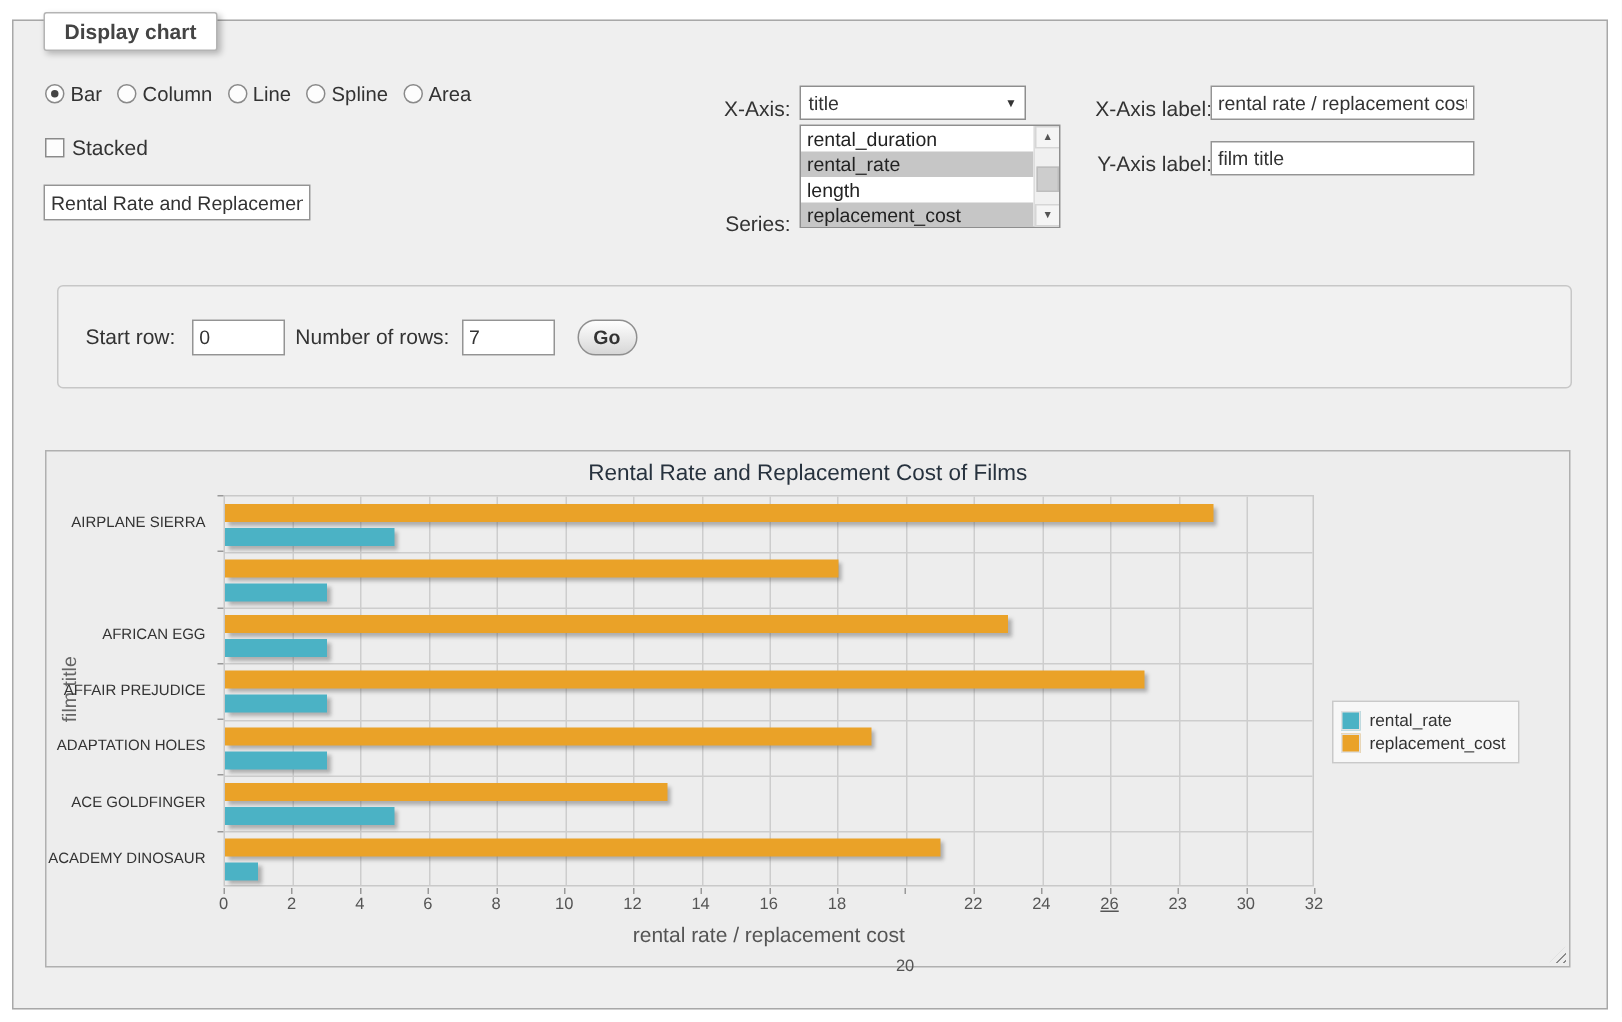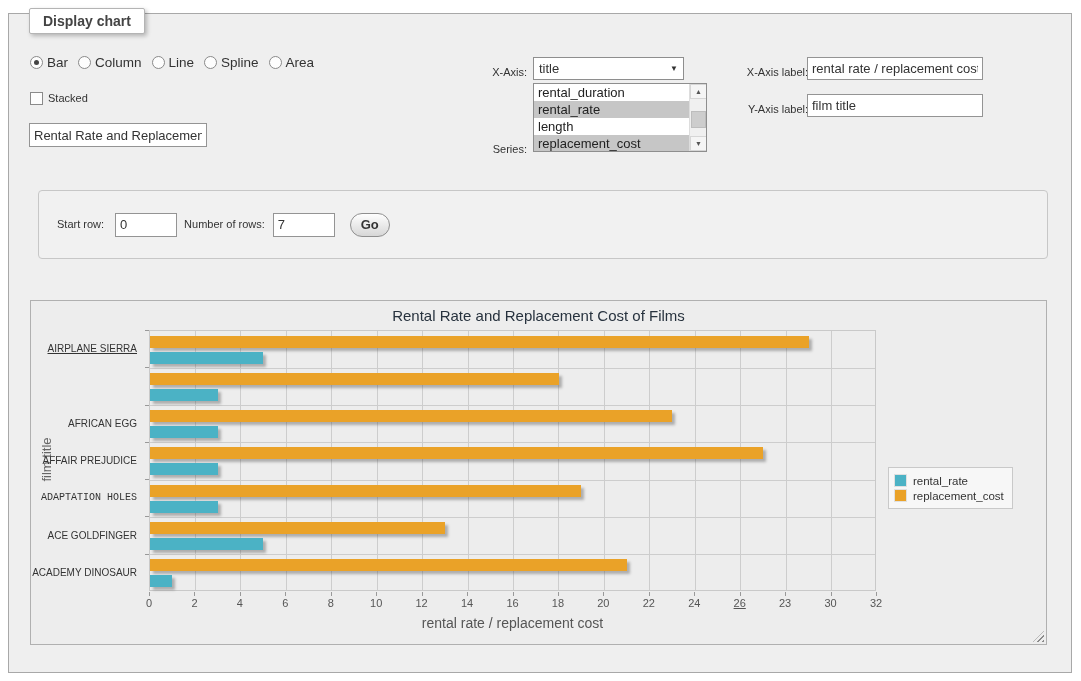--- a/index.html
+++ b/index.html
@@ -9,21 +9,21 @@
 
   
   #panel { position:absolute; left:8px; top:13px; width:1064px; height:660px;
     background:#efefef; border:1px solid #a8a8a8; }
   #panel-legend { position:absolute; left:20px; top:-6px; background:#fff;
     border:1px solid #b4b4b4; border-radius:2px; padding:4px 13px;
     font-size:14px; font-weight:bold; color:#444;
     box-shadow:2px 2px 4px rgba(0,0,0,0.25); }
 
   
-  .form-label { font-size:11px; color:#333; line-height:23px; }
+  .form-label { font-size:14px; color:#333; line-height:23px; }
   .right-lab { text-align:right; }
 
   #chart-type-radios { left:21px; top:41px; display:flex; align-items:center; }
   .radio-item { display:flex; align-items:center; margin-right:10px; cursor:default; }
   .radio-circle { width:13px; height:13px; border:1px solid #8a8a8a; border-radius:50%;
     background:#fdfdfd; margin-right:4px; position:relative; }
   .radio-circle.checked::after { content:""; position:absolute; left:3px; top:3px;
     width:5px; height:5px; border-radius:50%; background:#444; }
   .radio-text { font-size:13.5px; color:#333; }
 
@@ -242,40 +242,40 @@
       <div class="x-tick-label" style="left: 328.188px;">10</div>
       <div class="x-tick-mark" style="left: 390.625px;"></div>
       <div class="x-tick-label" style="left: 373.625px;">12</div>
       <div class="x-tick-mark" style="left: 436.062px;"></div>
       <div class="x-tick-label" style="left: 419.062px;">14</div>
       <div class="x-tick-mark" style="left: 481.5px;"></div>
       <div class="x-tick-label" style="left: 464.5px;">16</div>
       <div class="x-tick-mark" style="left: 526.938px;"></div>
       <div class="x-tick-label" style="left: 509.938px;">18</div>
       <div class="x-tick-mark" style="left: 572.375px;"></div>
-      <div class="x-tick-label" style="left: 555.375px;">20</div>
+      <div class="x-tick-label" style="left: 555.375px; margin-top: 41px;">20</div>
       <div class="x-tick-mark" style="left: 617.812px;"></div>
       <div class="x-tick-label" style="left: 600.812px;">22</div>
       <div class="x-tick-mark" style="left: 663.25px;"></div>
       <div class="x-tick-label" style="left: 646.25px;">24</div>
       <div class="x-tick-mark" style="left: 708.688px;"></div>
       <div class="x-tick-label" style="left: 691.688px; text-decoration: underline;">26</div>
       <div class="x-tick-mark" style="left: 754.125px;"></div>
       <div class="x-tick-label" style="left: 737.125px;">23</div>
       <div class="x-tick-mark" style="left: 799.562px;"></div>
       <div class="x-tick-label" style="left: 782.562px;">30</div>
       <div class="x-tick-mark" style="left: 845px;"></div>
       <div class="x-tick-label" style="left: 828px;">32</div>
       <div class="cat-tick" style="top: 29px;"></div>
-      <div class="cat-label" style="top: 29px; height: 37.2857px; text-decoration: underline;">AIRPLANE SIERRA</div>
+      <div class="cat-label" style="top: 29px; height: 37.2857px;">AIRPLANE SIERRA</div>
       <div class="cat-tick" style="top: 66.2857px;"></div>
       <div class="cat-tick" style="top: 103.571px;"></div>
       <div class="cat-label" style="top: 103.571px; height: 37.2857px;">AFRICAN EGG</div>
       <div class="cat-tick" style="top: 140.857px;"></div>
       <div class="cat-label" style="top: 140.857px; height: 37.2857px;">AFFAIR PREJUDICE</div>
       <div class="cat-tick" style="top: 178.143px;"></div>
-      <div class="cat-label" style="top: 178.143px; height: 37.2857px; font-family: Liberation Mono, monospace;">ADAPTATION HOLES</div>
+      <div class="cat-label" style="top: 178.143px; height: 37.2857px;">ADAPTATION HOLES</div>
       <div class="cat-tick" style="top: 215.429px;"></div>
       <div class="cat-label" style="top: 215.429px; height: 37.2857px;">ACE GOLDFINGER</div>
       <div class="cat-tick" style="top: 252.714px;"></div>
       <div class="cat-label" style="top: 252.714px; height: 37.2857px;">ACADEMY DINOSAUR</div>
     </div>
 </div>
 
 </body></html>

